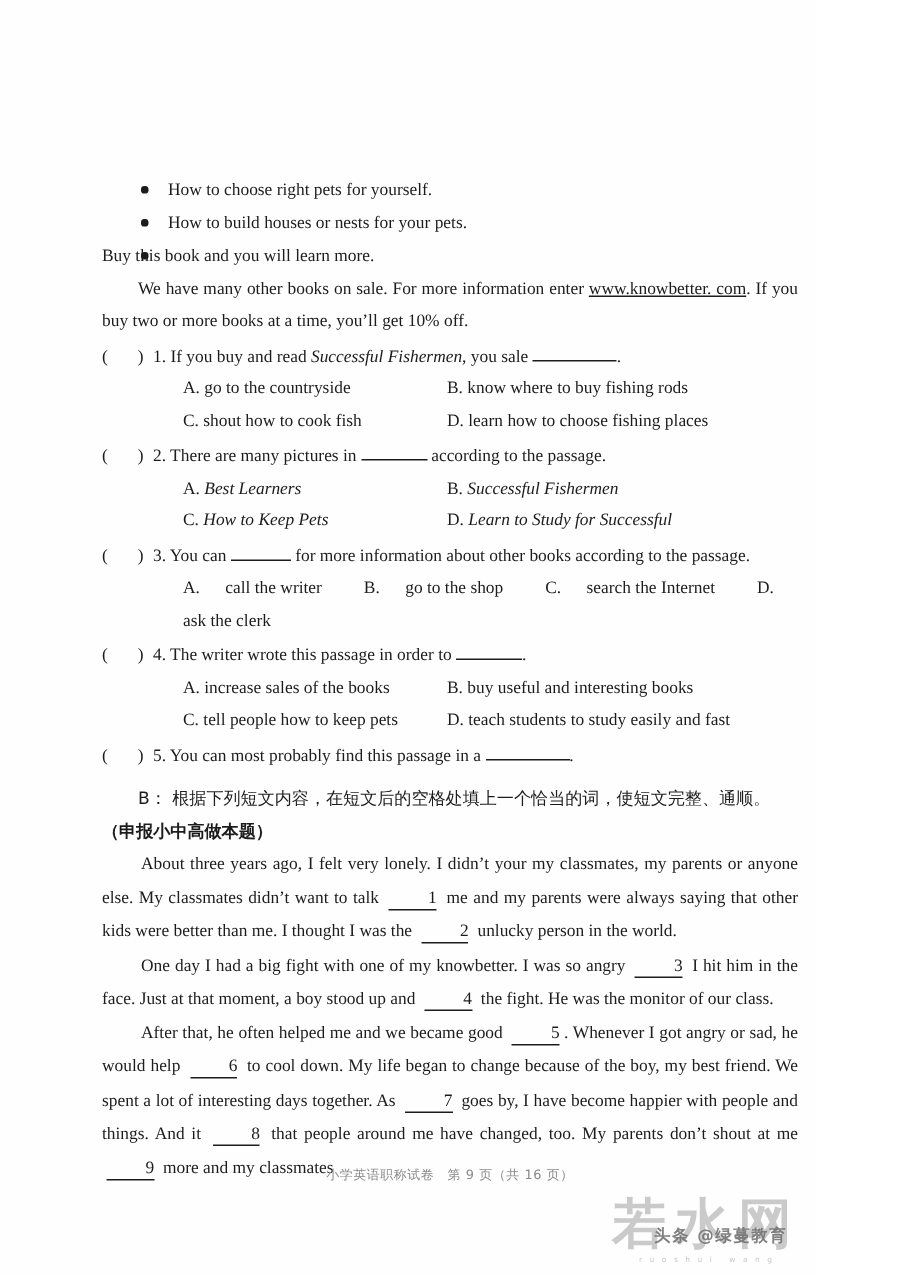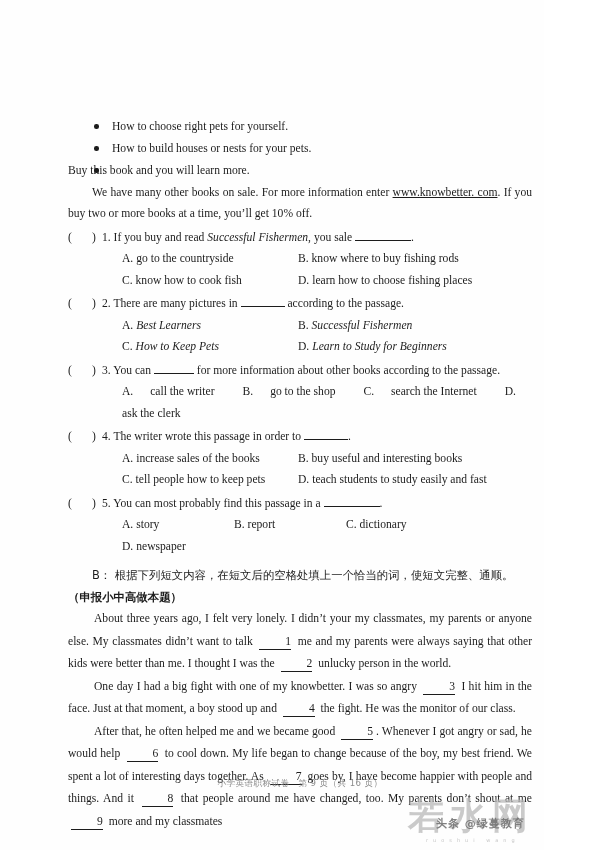--- a/index.html
+++ b/index.html
@@ -207,31 +207,31 @@
     <p class="para">Buy this book and you will learn more.</p>
 
     <p class="para indent"><span>We have many other books on sale. For more information enter </span><span class="link-u">www.knowbetter. com</span><span>. If you buy two or more books at a time, you’ll get 10% off.</span></p>
 
     <div class="q-block">
       <div class="q-stem"><span class="paren"><span class="lp">(</span><span>)</span></span><span>1.</span> <span>If you buy and read </span><em class="title">Successful Fishermen</em><span>, you sale </span><span class="blank-line bl-long"></span><span>.</span></div>
       <div class="opts">
         <span class="col opt-a"><span>A.</span> <span>go to the countryside</span></span><span class="col"><span>B.</span> <span>know where to buy fishing rods</span></span>
       </div>
       <div class="opts">
-        <span class="col opt-a"><span>C.</span> <span>know how to cook fish</span></span><span class="col"><span>D.</span> <span>learn how to choose fishing places</span></span>
+        <span class="col opt-a"><span>C.</span> <span>shout how to cook fish</span></span><span class="col"><span>D.</span> <span>learn how to choose fishing places</span></span>
       </div>
     </div>
 
     <div class="q-block">
       <div class="q-stem"><span class="paren"><span class="lp">(</span><span>)</span></span><span>2.</span> <span>There are many pictures in </span><span class="blank-line bl-mid"></span><span> according to the passage.</span></div>
       <div class="opts">
         <span class="col opt-a2"><span>A.</span> <em class="title">Best Learners</em></span><span class="col"><span>B.</span> <em class="title">Successful Fishermen</em></span>
       </div>
       <div class="opts">
-        <span class="col opt-a2"><span>C.</span> <em class="title">How to Keep Pets</em></span><span class="col"><span>D.</span> <em class="title">Learn to Study for Beginners</em></span>
+        <span class="col opt-a2"><span>C.</span> <em class="title">How to Keep Pets</em></span><span class="col"><span>D.</span> <em class="title">Learn to Study for Successful</em></span>
       </div>
     </div>
 
     <div class="q-block">
       <div class="q-stem"><span class="paren"><span class="lp">(</span><span>)</span></span><span>3.</span> <span>You can </span><span class="blank-line bl-short"></span><span> for more information about other books according to the passage.</span></div>
       <div class="opts q3-line">
         <span><span>A.</span> <span>call the writer</span></span><span><span>B.</span> <span>go to the shop</span></span><span><span>C.</span> <span>search the Internet</span></span><span><span>D.</span> <span>ask the clerk</span></span>
       </div>
     </div>
 
@@ -240,23 +240,20 @@
       <div class="opts">
         <span class="col opt-a"><span>A.</span> <span>increase sales of the books</span></span><span class="col"><span>B.</span> <span>buy useful and interesting books</span></span>
       </div>
       <div class="opts">
         <span class="col opt-a"><span>C.</span> <span>tell people how to keep pets</span></span><span class="col"><span>D.</span> <span>teach students to study easily and fast</span></span>
       </div>
     </div>
 
     <div class="q-block">
       <div class="q-stem"><span class="paren"><span class="lp">(</span><span>)</span></span><span>5.</span> <span>You can most probably find this passage in a </span><span class="blank-line bl-long"></span><span>.</span></div>
-      <div class="opts q5-line">
-        <span class="col"><span>A.</span> <span>story</span></span><span class="col"><span>B.</span> <span>report</span></span><span class="col"><span>C.</span> <span>dictionary</span></span><span class="col"><span>D.</span> <span>newspaper</span></span>
-      </div>
     </div>
 
     <div style="height:7px"></div>
     <div class="cn cn-indent">B： 根据下列短文内容，在短文后的空格处填上一个恰当的词，使短文完整、通顺。</div>
     <div class="cn-bold">（申报小中高做本题）</div>
 
     <div class="cloze">
       <p class="indent"><span>About three years ago, I felt very lonely. I didn’t your my classmates, my parents or anyone else. My classmates didn’t want to talk </span><span class="nblank">1</span><span> me and my parents were always saying that other kids were better than me. I thought I was the </span><span class="nblank">2</span><span> unlucky person in the world.</span></p>
       <p class="indent"><span>One day I had a big fight with one of my knowbetter. I was so angry </span><span class="nblank">3</span><span> I hit him in the face. Just at that moment, a boy stood up and </span><span class="nblank">4</span><span> the fight. He was the monitor of our class.</span></p>
       <p class="indent"><span>After that, he often helped me and we became good </span><span class="nblank">5</span><span>. Whenever I got angry or sad, he would help </span><span class="nblank">6</span><span> to cool down. My life began to change because of the boy, my best friend. We spent a lot of interesting days together. As </span><span class="nblank">7</span><span> goes by, I have become happier with people and things. And it </span><span class="nblank">8</span><span> that people around me have changed, too. My parents don’t shout at me </span><span class="nblank">9</span><span> more and my classmates</span></p>

